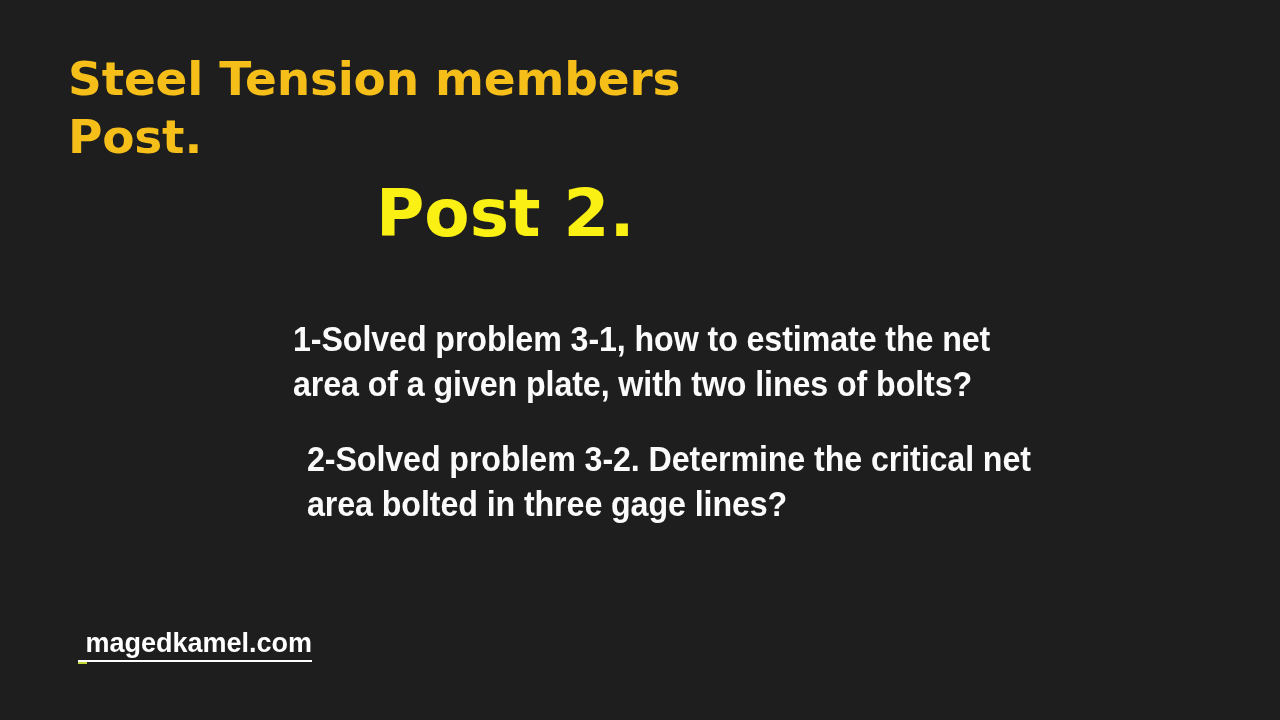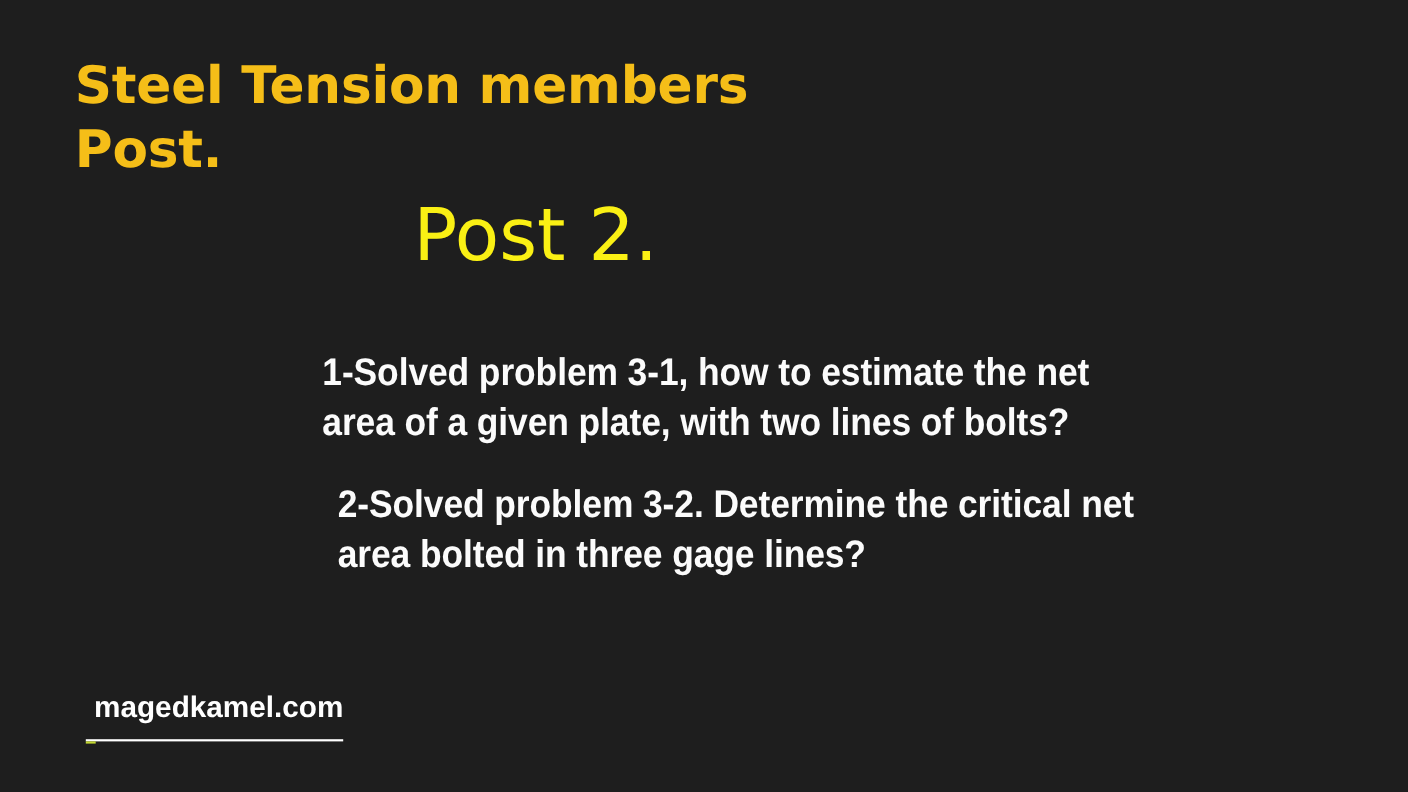--- a/index.html
+++ b/index.html
@@ -39,21 +39,21 @@
     color: #f5be18;
     white-space: nowrap;
   }
 
   
   .subtitle {
     position: absolute;
     left: 376px;
     top: 176px;
     font-family: "DejaVu Sans", sans-serif;
-    font-weight: 400;
+    font-weight: 700;
     font-size: 66px;
     line-height: 76px;
     letter-spacing: 0px;
     color: #faf014;
     white-space: nowrap;
   }
 
   
   .body-block {
     position: absolute;
@@ -97,21 +97,21 @@
     display: inline-block;
     position: relative;
     font-family: "Liberation Sans", sans-serif;
     font-weight: 700;
     font-size: 27px;
     line-height: 34px;
     color: #ffffff;
     text-decoration: none;
     white-space: pre;
     border-bottom: 2px solid #ffffff;
-    padding-bottom: 12px;
+    padding-bottom: 0;
   }
   .footer-accent {
     position: absolute;
     left: 0px;
     bottom: -2px;
     width: 9px;
     height: 2px;
     background: #c3d831;
   }
 </style>

